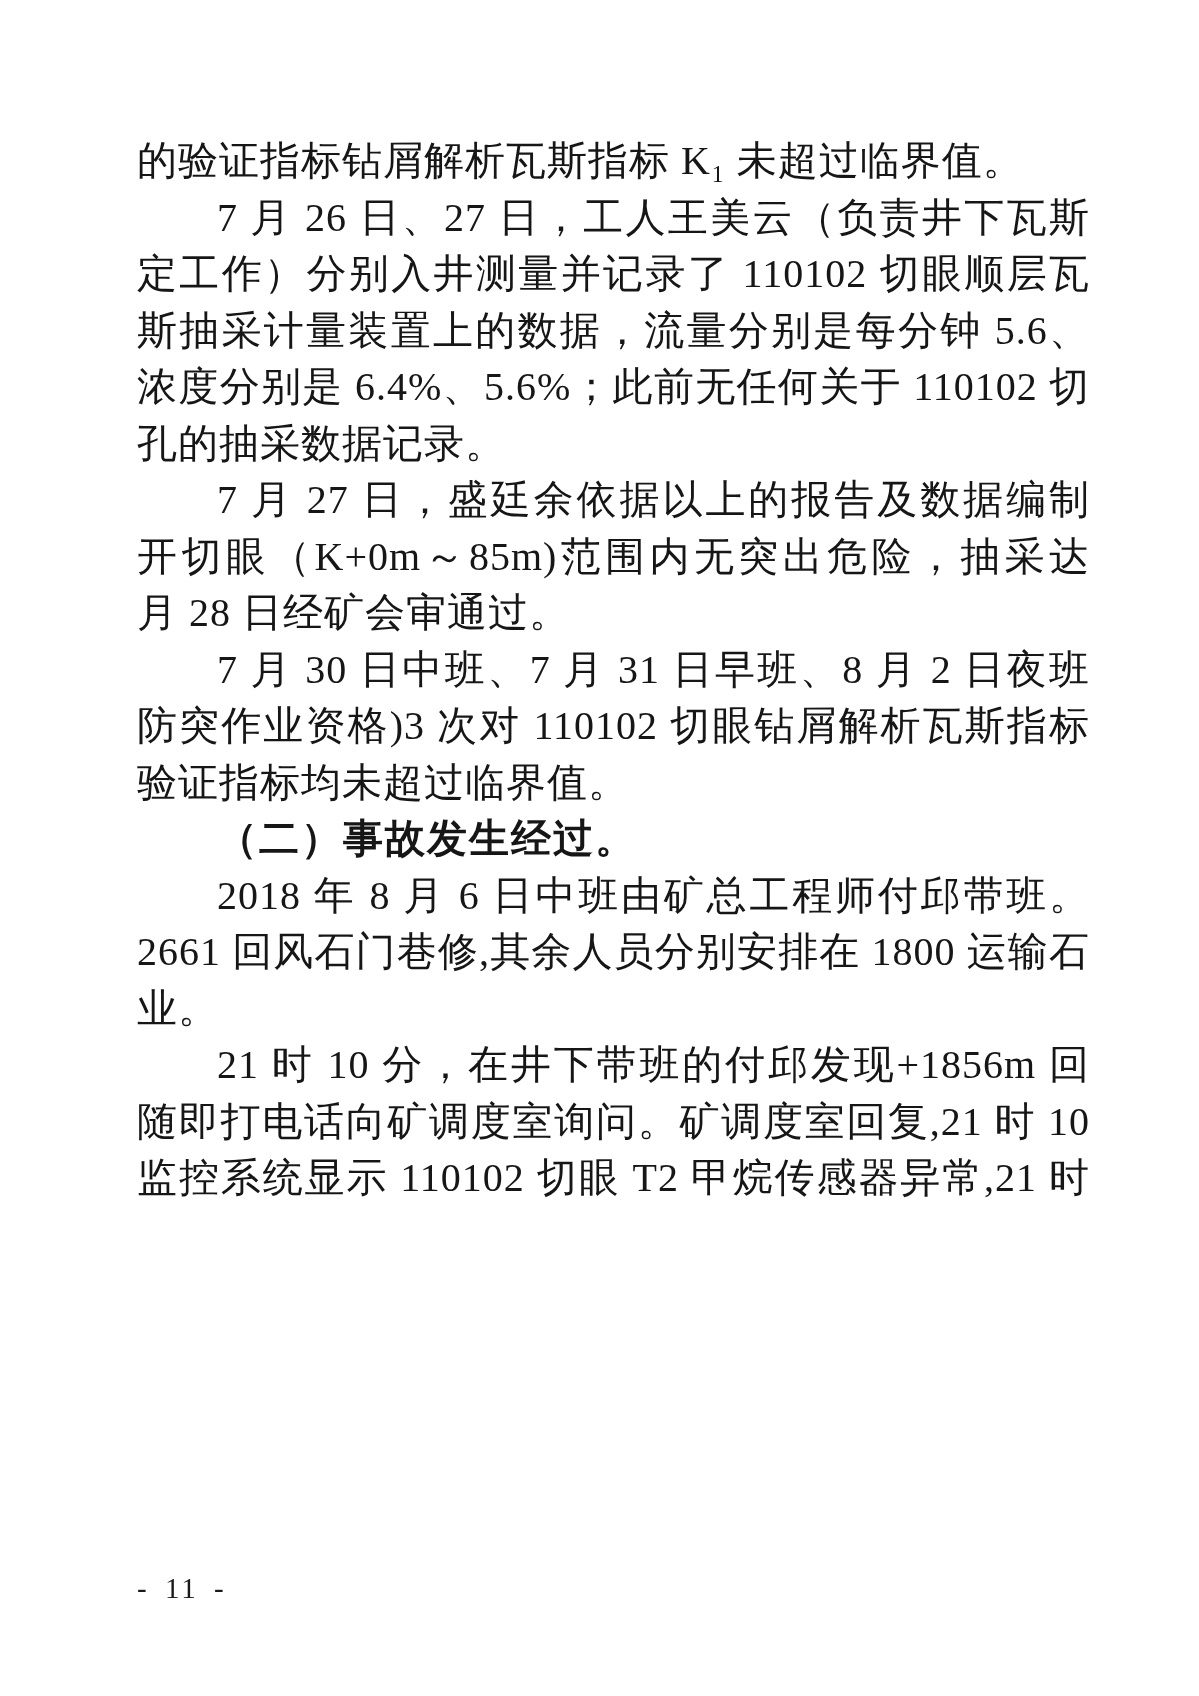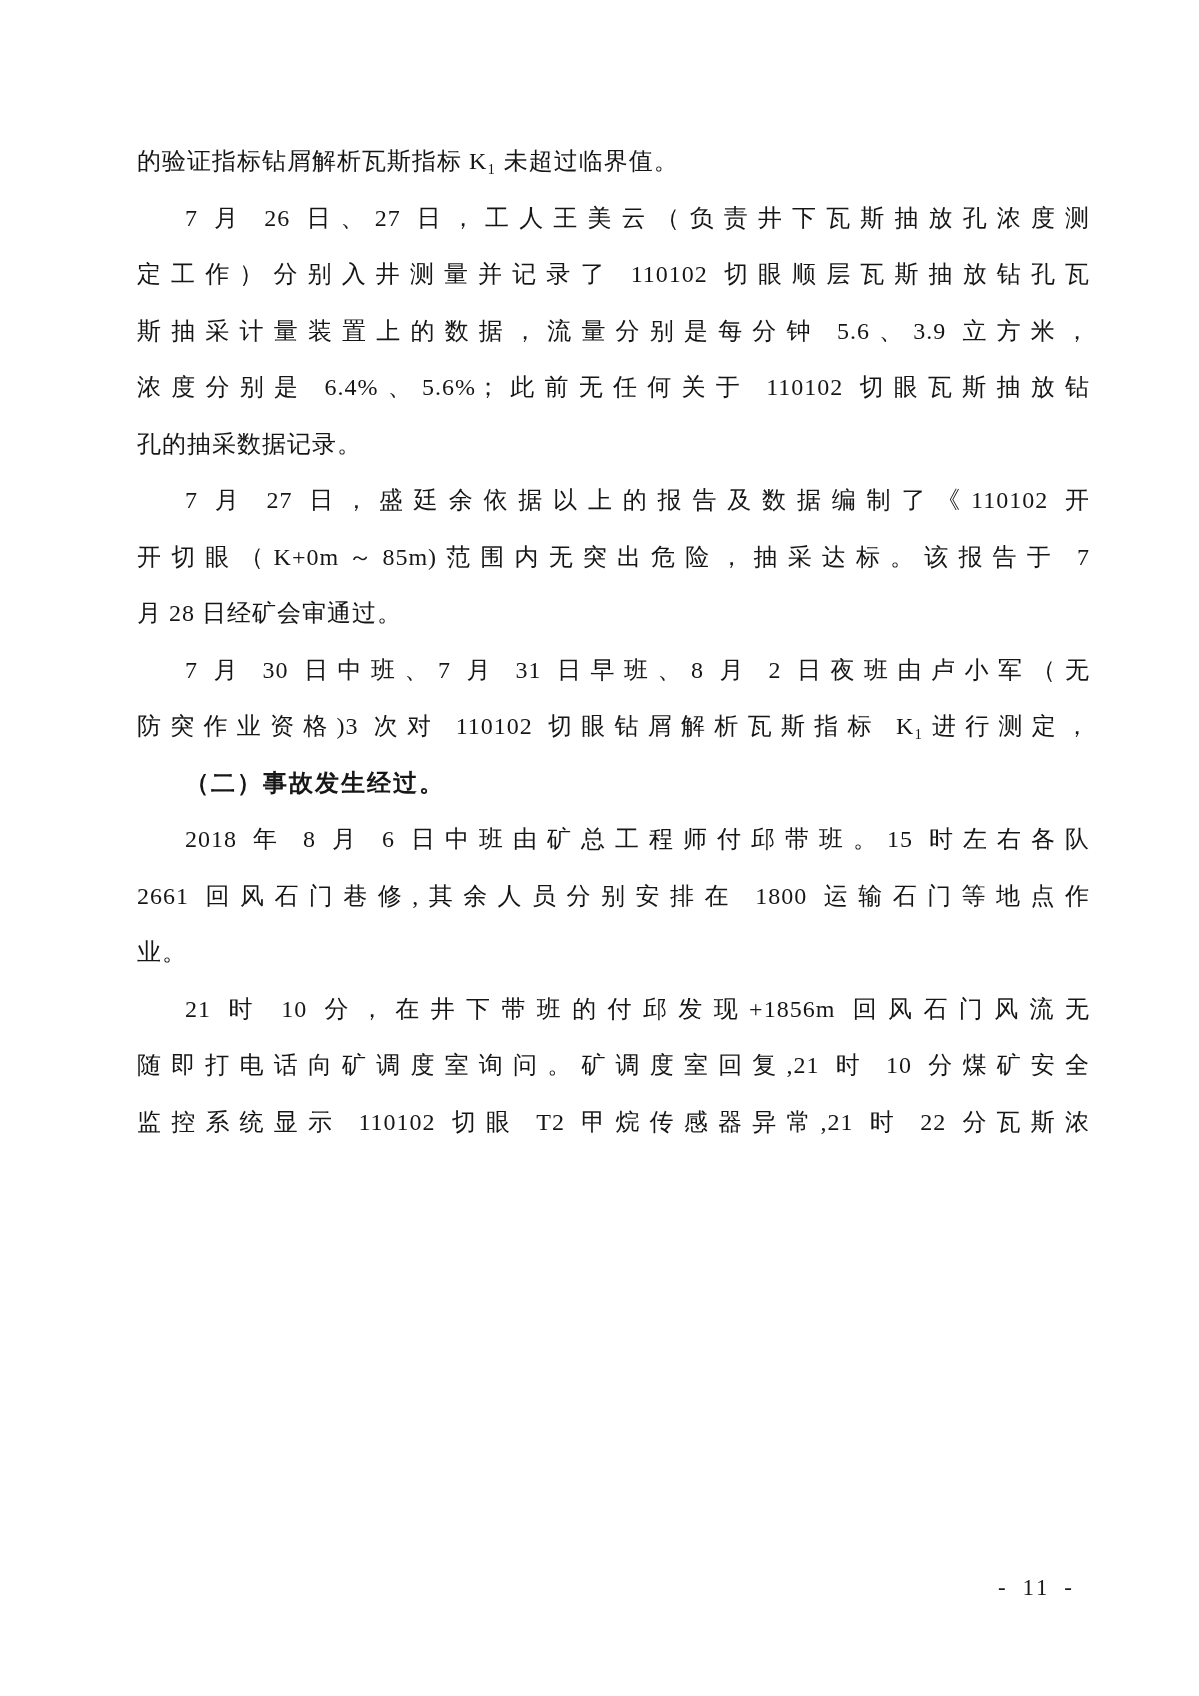--- a/index.html
+++ b/index.html
@@ -18,21 +18,21 @@
   }
   .text-block {
     position: absolute;
     left: 137px;
     top: 133px;
     width: 953px;
   }
   .line {
     height: 56.5px;
     line-height: 56.5px;
-    font-size: 24px;
+    font-size: 40px;
     overflow: hidden;
     white-space: normal;
     text-align: justify;
     text-align-last: left;
     letter-spacing: 1px;
   }
   .line.just {
     text-align-last: justify;
   }
   .line.indent {
@@ -40,22 +40,21 @@
   }
   .line.bold {
     font-weight: bold;
     letter-spacing: 2px;
   }
   .footer {
     position: absolute;
     left: 137px;
     top: 1568px;
     width: 938px;
-    text-align: right;
-    font-size: 23px;
+    font-size: 29px;
     line-height: 40px;
     letter-spacing: 3px;
     word-spacing: 5px;
     color: #1a1a1a;
   }
 </style>
 </head>
 <body>
 
 <div class="page" style="background: rgb(255, 255, 255); color: rgb(22, 22, 22);">
@@ -64,20 +63,21 @@
       <div class="line indent just">7 月 26 日、27 日，工人王美云（负责井下瓦斯抽放孔浓度测</div>
       <div class="line just">定工作）分别入井测量并记录了 110102 切眼顺层瓦斯抽放钻孔瓦</div>
       <div class="line just">斯抽采计量装置上的数据，流量分别是每分钟 5.6、3.9 立方米，</div>
       <div class="line just">浓度分别是 6.4%、5.6%；此前无任何关于 110102 切眼瓦斯抽放钻</div>
       <div class="line">孔的抽采数据记录。</div>
       <div class="line indent just">7 月 27 日，盛廷余依据以上的报告及数据编制了《110102 开</div>
       <div class="line just">开切眼（K+0m～85m)范围内无突出危险，抽采达标。该报告于 7</div>
       <div class="line">月 28 日经矿会审通过。</div>
       <div class="line indent just">7 月 30 日中班、7 月 31 日早班、8 月 2 日夜班由卢小军（无</div>
       <div class="line just">防突作业资格)3 次对 110102 切眼钻屑解析瓦斯指标 K₁进行测定，</div>
+      <div class="line">验证指标均未超过临界值。</div>
       <div class="line indent bold">（二）事故发生经过。</div>
       <div class="line indent just">2018 年 8 月 6 日中班由矿总工程师付邱带班。15 时左右各队</div>
       <div class="line just">2661 回风石门巷修,其余人员分别安排在 1800 运输石门等地点作</div>
       <div class="line">业。</div>
       <div class="line indent just">21 时 10 分，在井下带班的付邱发现+1856m 回风石门风流无</div>
       <div class="line just">随即打电话向矿调度室询问。矿调度室回复,21 时 10 分煤矿安全</div>
       <div class="line just">监控系统显示 110102 切眼 T2 甲烷传感器异常,21 时 22 分瓦斯浓</div>
     </div>
   <div class="footer">- 11 -</div>
 </div>

